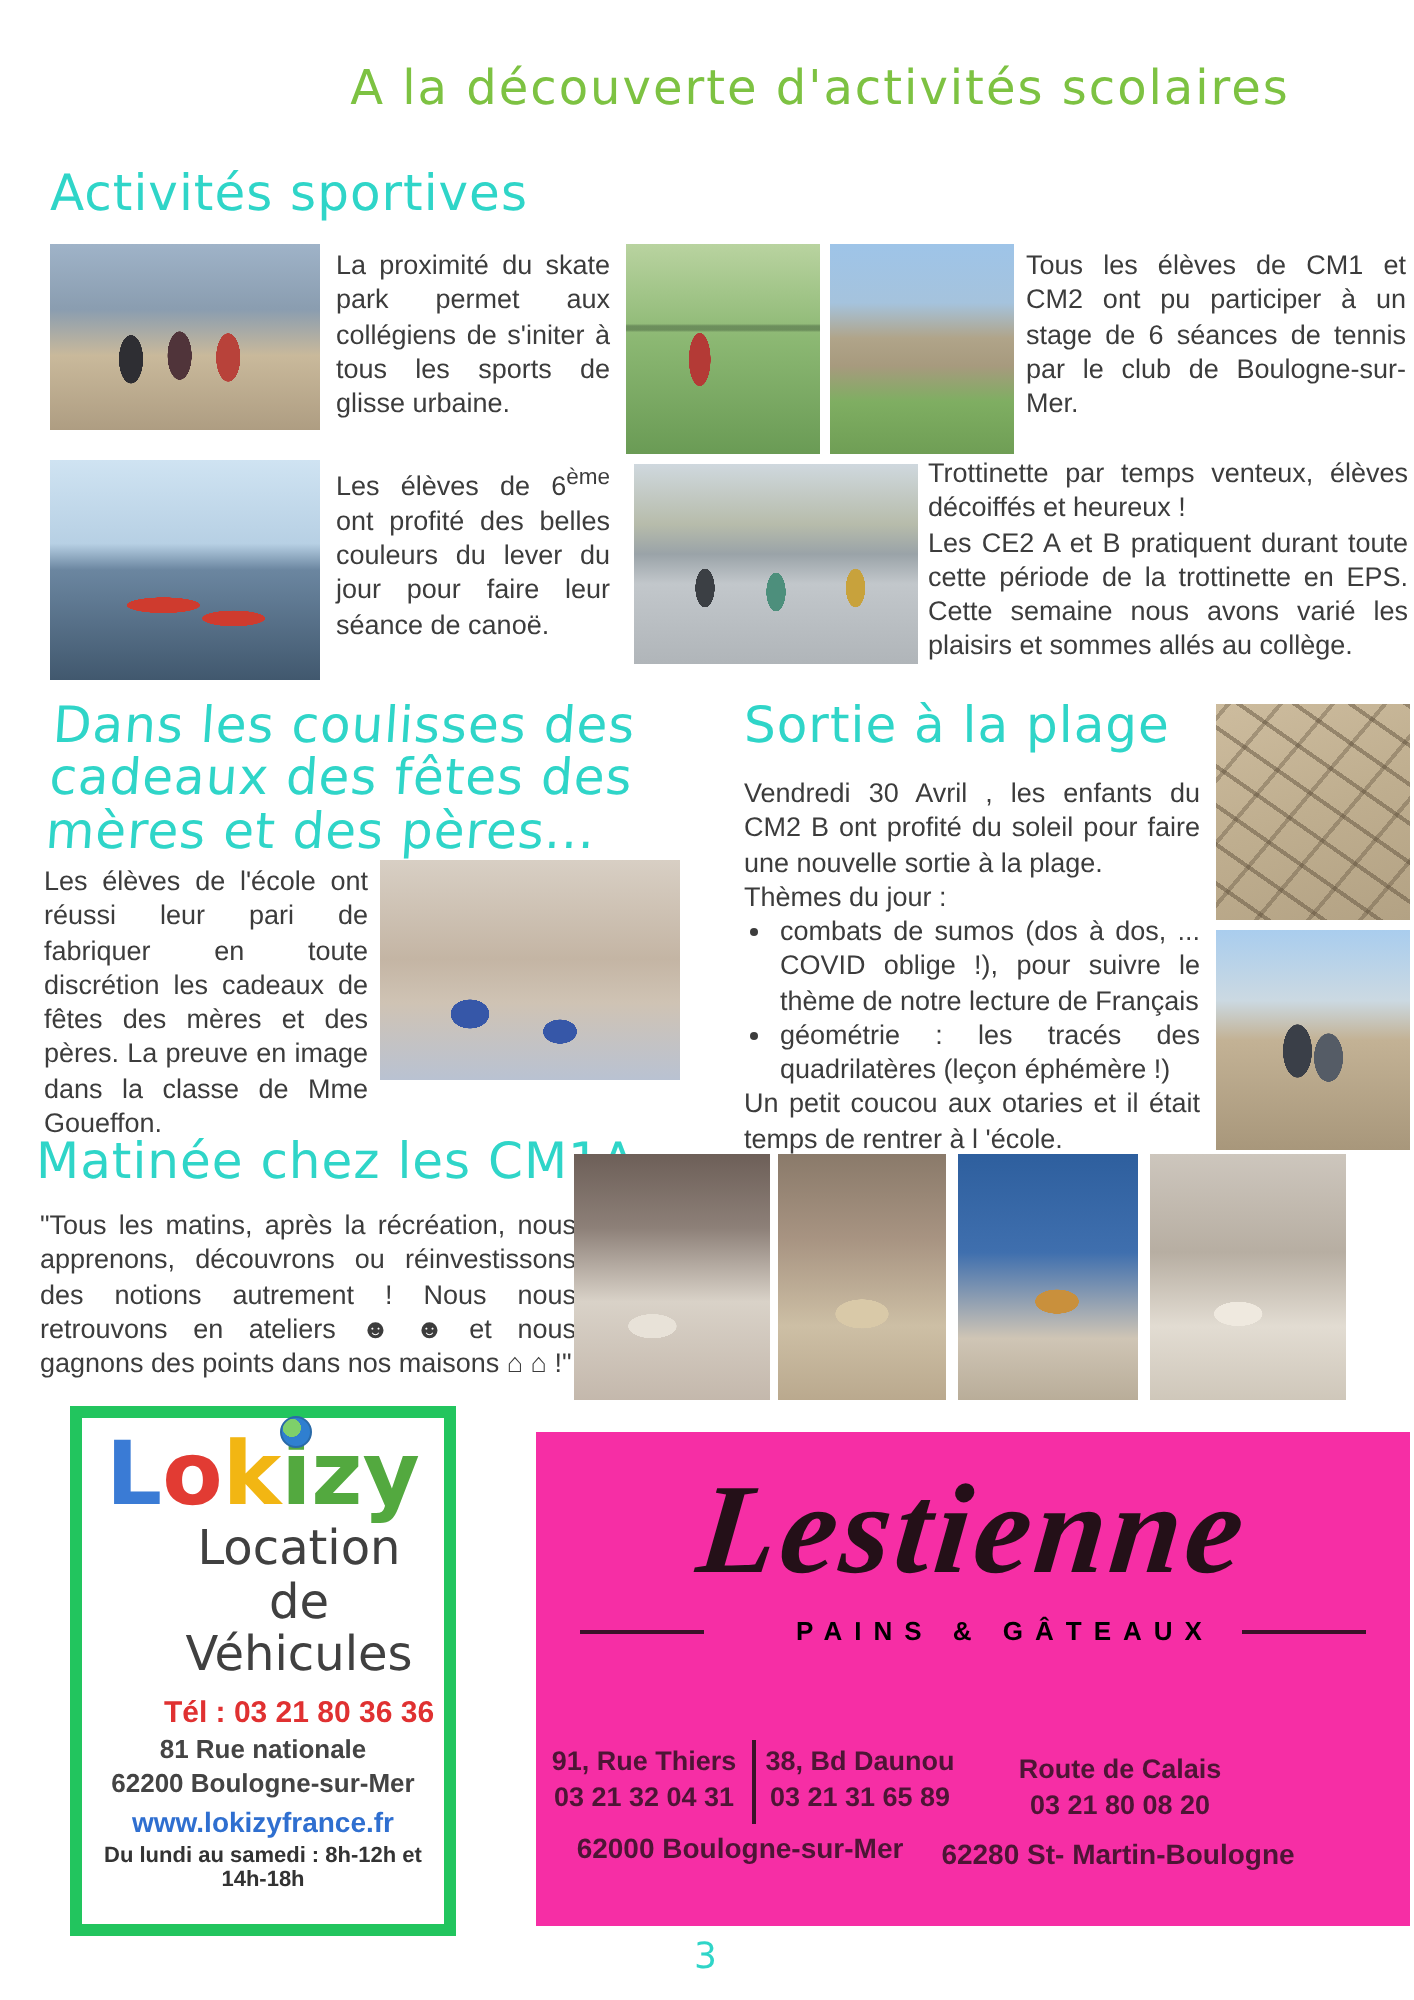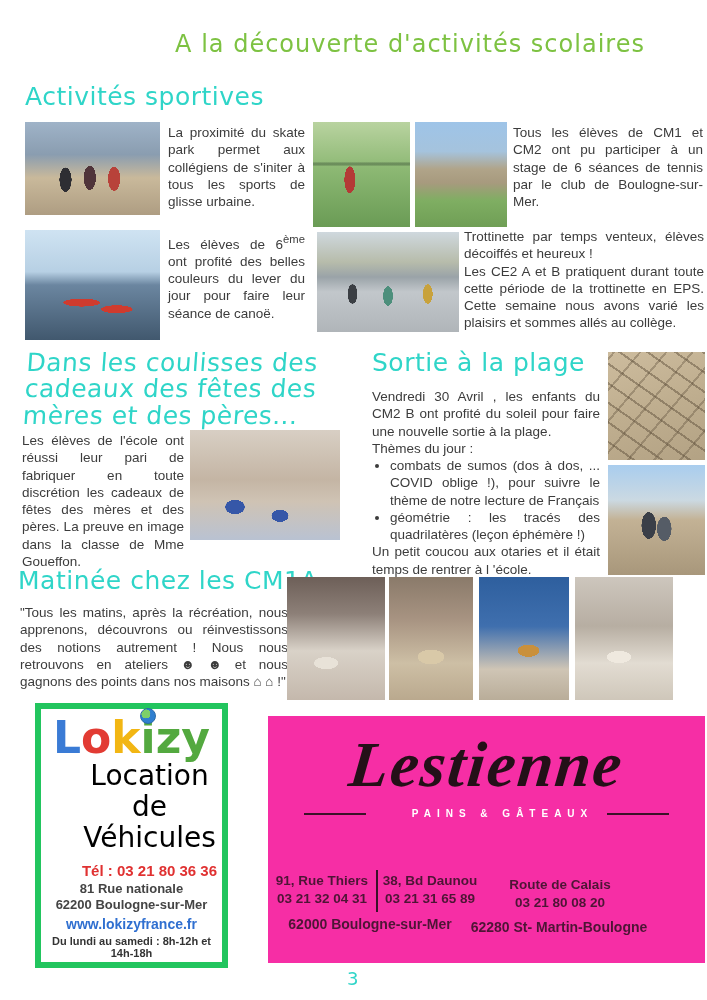--- a/index.html
+++ b/index.html
@@ -100,38 +100,38 @@
   }
   .lokizy-logo { margin-top:6px; font-family:"DejaVu Sans", sans-serif; font-size:44px; font-weight:bold; line-height:1.05; }
   .lk-blue { color:#3a7bd5; } .lk-red { color:#e23b33; } .lk-yellow { color:#f2b613; } .lk-green { color:#53a93f; }
   .lk-i { position:relative; }
   .globe {
     position:absolute; left:50%; top:-4px; transform:translateX(-50%);
     width:16px; height:16px; border-radius:50%;
     background: radial-gradient(circle at 35% 35%, #7ed06a 0 35%, #2f7fd0 36% 100%);
     border:1px solid #2a6aa8;
   }
-  .lokizy-lines { font-family:"DejaVu Sans", sans-serif; color:#000000; font-size:28px; line-height:1.1; font-weight:500;margin-left:36px; }
+  .lokizy-lines { font-family:"DejaVu Sans", sans-serif; color:#404040; font-size:24px; line-height:1.1; font-weight:500;margin-left:36px; }
   .lokizy-tel { color:#e03131; font-weight:bold; font-size:15px; margin-top:8px;margin-left:36px; }
   .lokizy-addr { color:#444; font-weight:bold; font-size:13px; line-height:1.3; margin-top:2px; }
   .lokizy-web { color:#2f6fd0; font-weight:bold; font-size:14px; margin-top:2px; }
   .lokizy-hours { color:#333; font-weight:bold; font-size:11px; margin-top:3px; }
 
   
   .lestienne-box { left:268px; top:716px; width:437px; height:247px; background:#f62ea5; color:#241018; }
   .lestienne-name {
     font-family:"Liberation Serif", serif; font-style:italic; font-weight:bold;
     font-size:64px; text-align:center; margin-top:12px; letter-spacing:2px;
     transform:skewX(-6deg);
   }
   .lestienne-tagline {
     display:flex; align-items:center; justify-content:center; gap:14px; margin-top:6px;
   }
   .tag-line { width:62px; height:2px; background:#3a1228; }
-  .tag-text { font-size:10px; font-weight:bold; letter-spacing:6px; color:#ffffff;margin-left:32px; }
+  .tag-text { font-size:13px; font-weight:bold; letter-spacing:6px; color:#000000;margin-left:32px; }
   .lt-dark { color:#4d1535; font-weight:bold; }
   .lt-street { font-size:13.5px; line-height:1.35; text-align:center; }
   .lt-divider { position:absolute; width:2px; background:#3a1228; }
   .lt-city { font-size:14px; text-align:center; }
 
   .page-num { color:#2fd5c8; font-family:"DejaVu Sans", sans-serif; font-size:18px; }
 </style>
 </head>
 <body>
 

